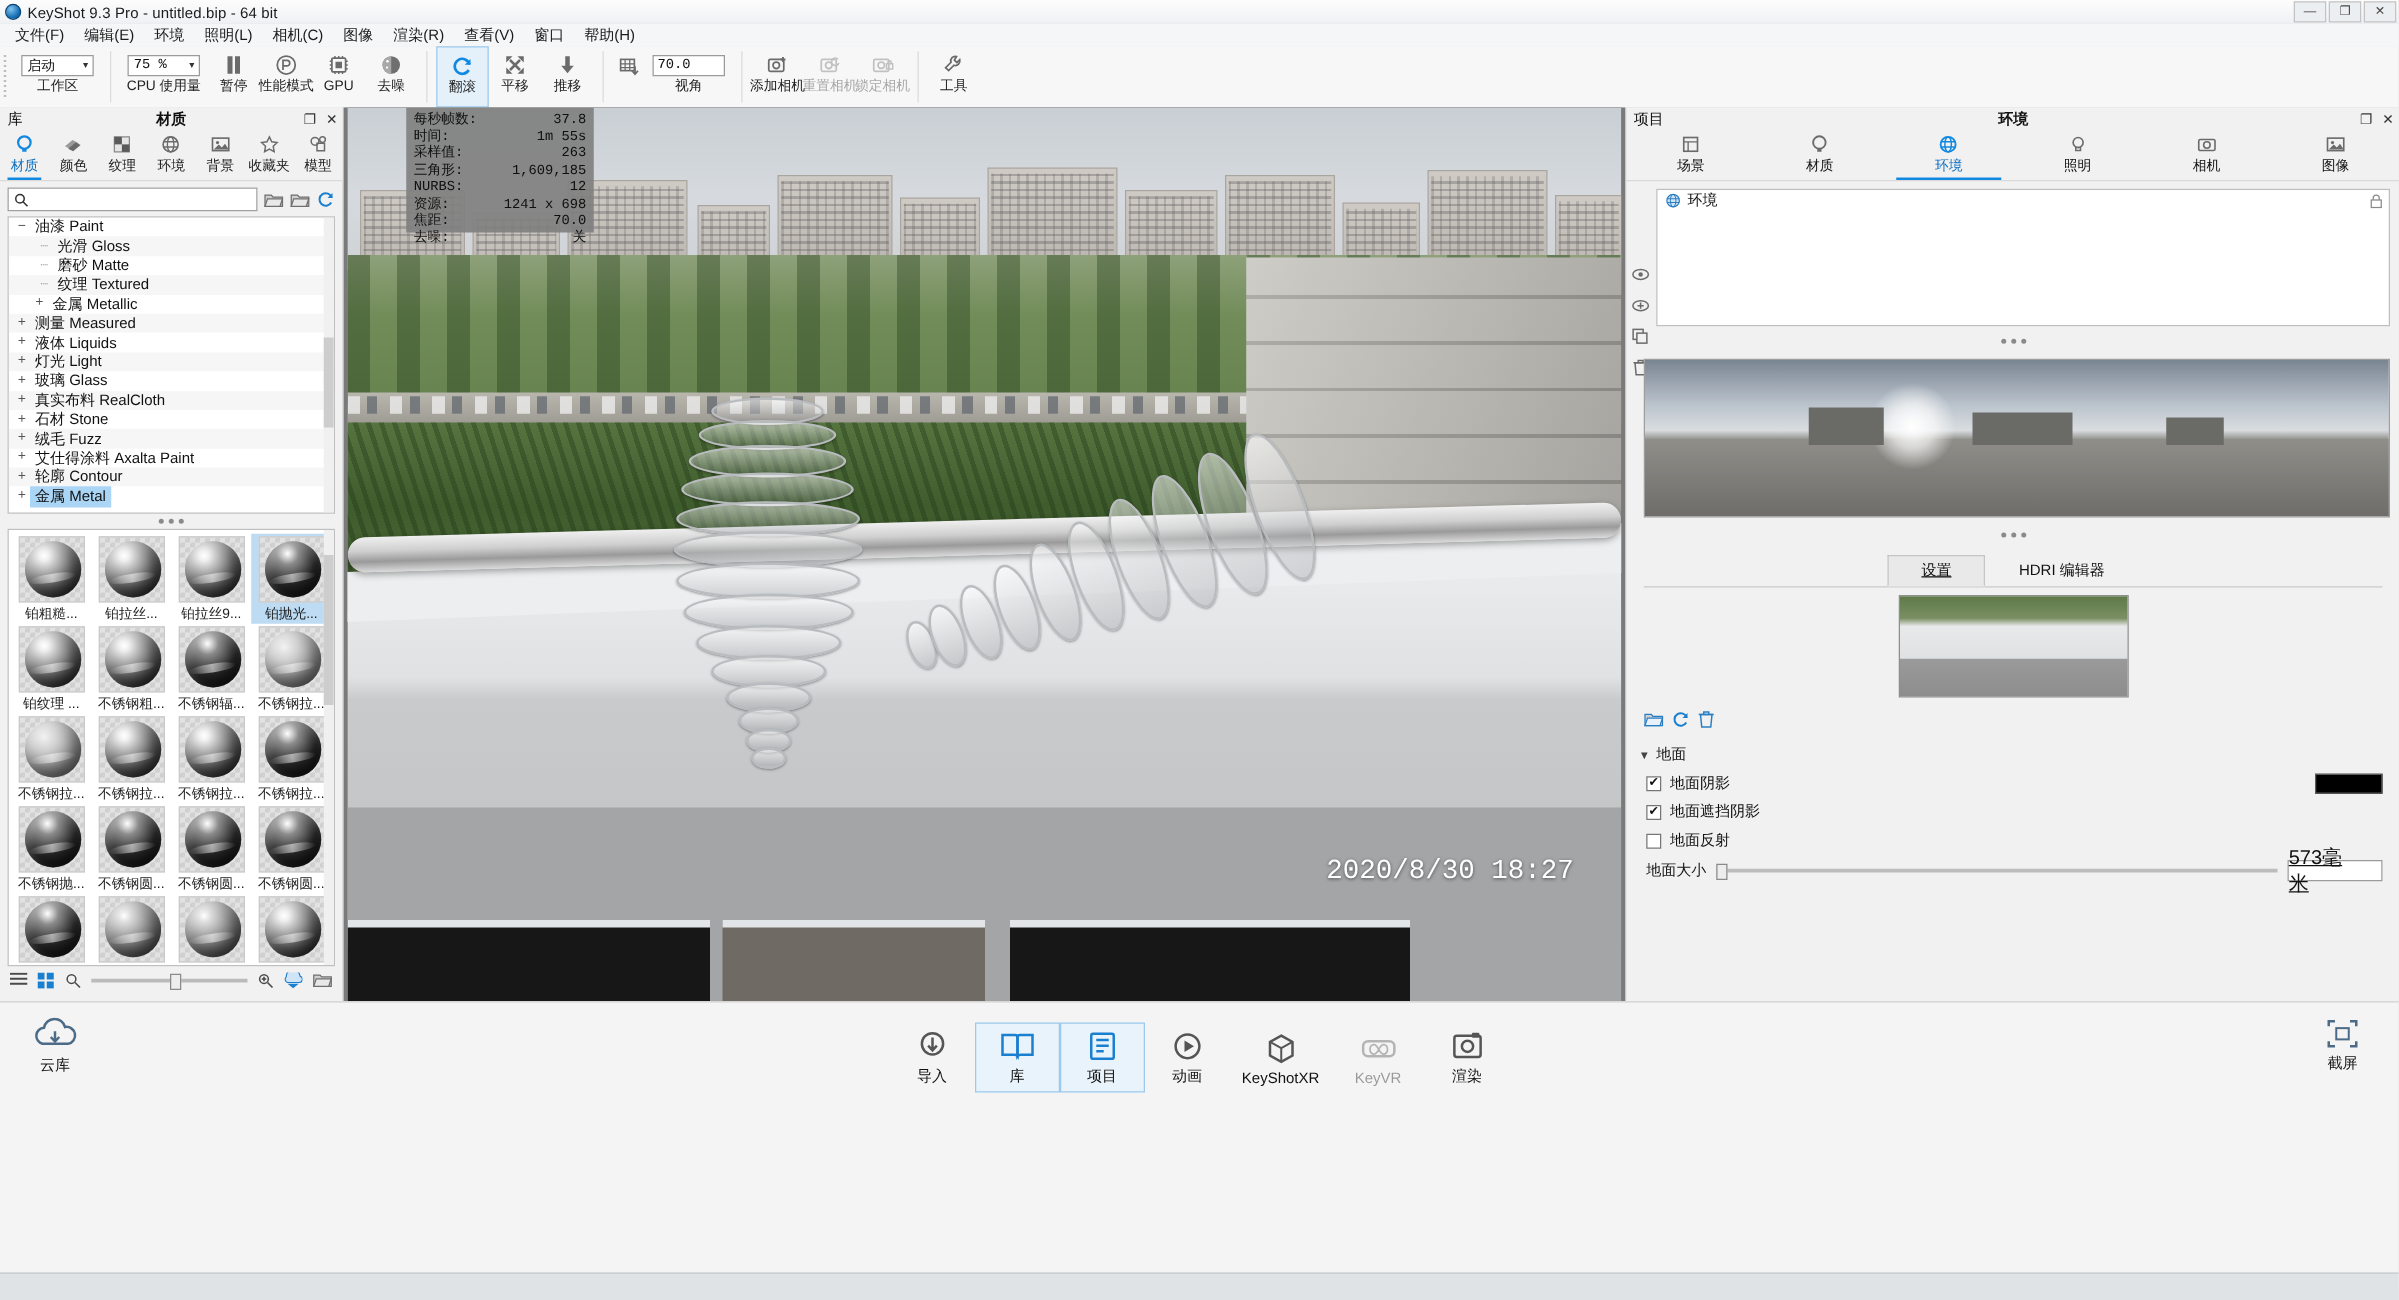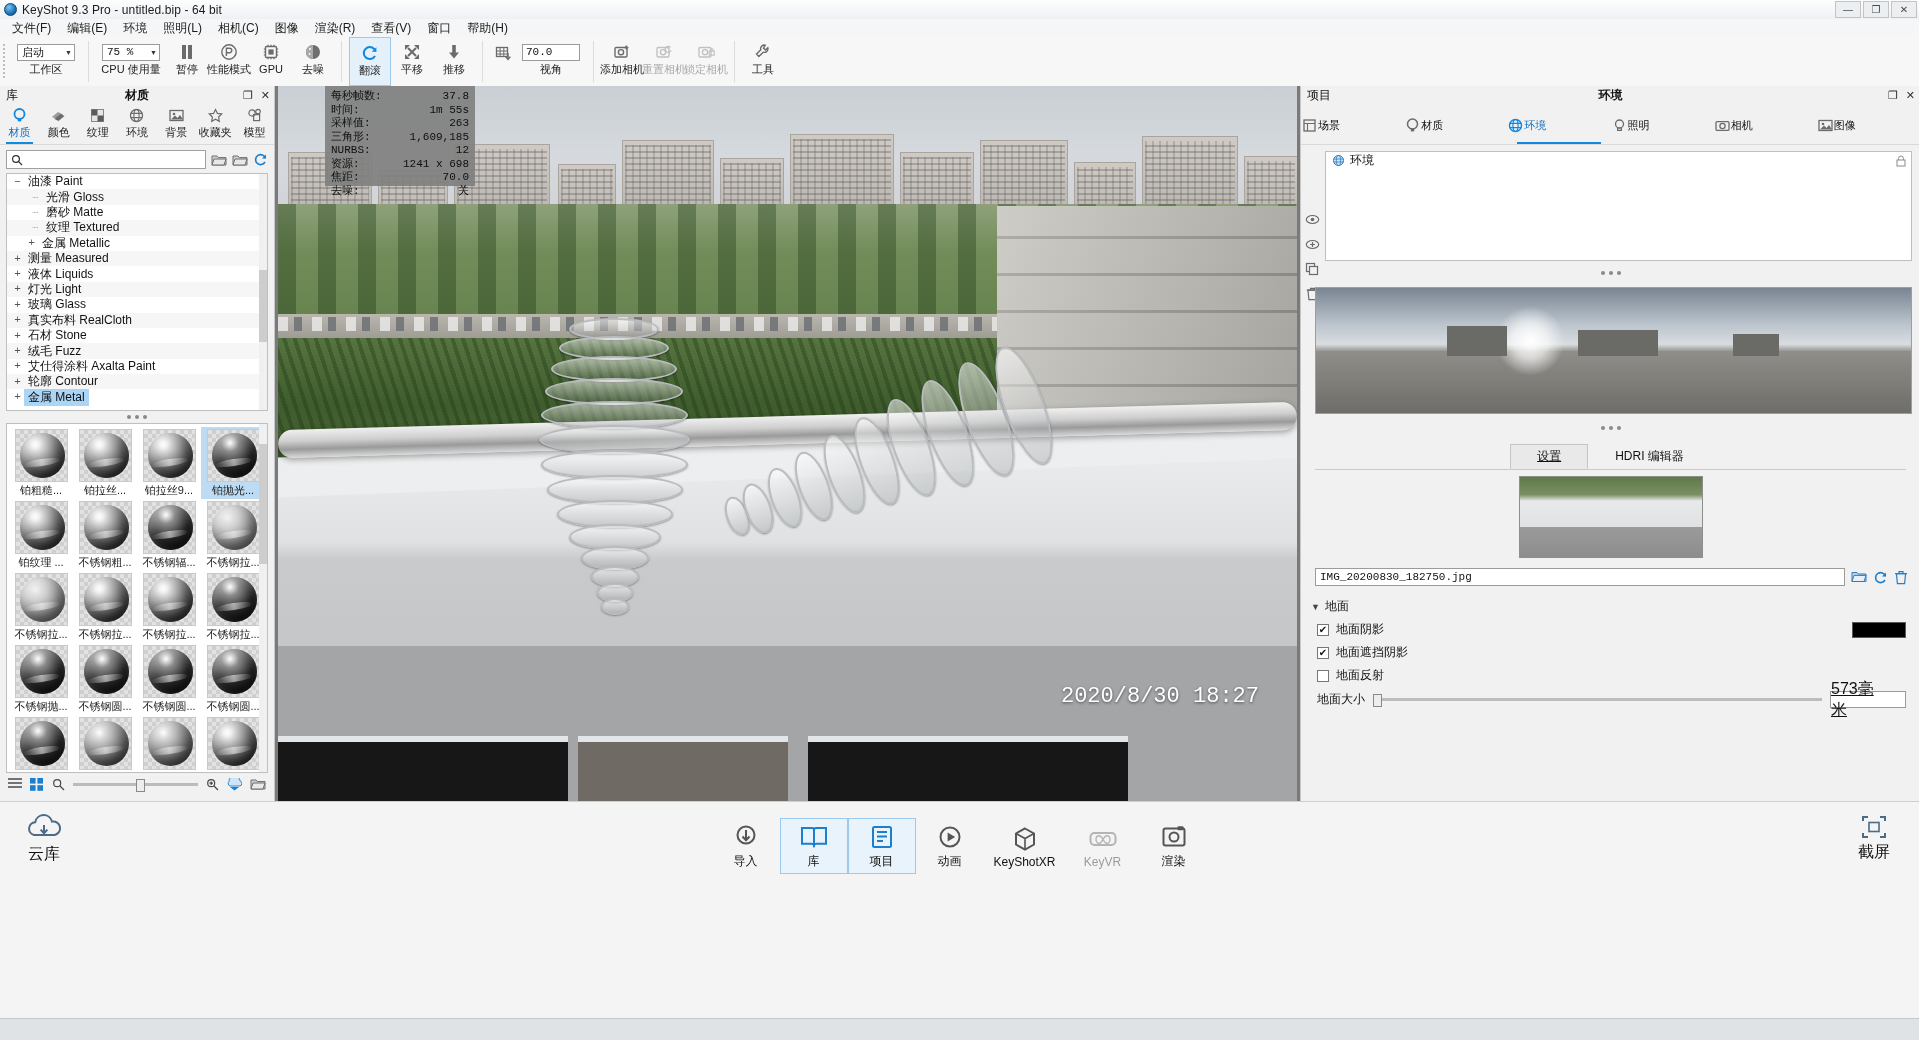--- a/index.html
+++ b/index.html
@@ -158,21 +158,21 @@
   .hud-row .v{white-space:nowrap;}
 
   
   .rightcol{position:absolute;left:1300px;top:86px;width:619px;height:715px;background:#f1f1f1;
     border-left:1px solid #c8c8c8;}
   .env-head{height:18px;display:flex;align-items:center;position:relative;}
   .env-head .eh-left{font-size:12px;padding-left:6px;}
   .env-head .eh-center{position:absolute;left:0;right:0;text-align:center;font-weight:bold;font-size:12px;}
   .env-head .eh-btns{position:absolute;right:5px;display:flex;gap:8px;}
   .env-tabs{display:flex;height:40px;border-bottom:1px solid #d9d9d9;}
-  .env-tab{flex:1;display:flex;flex-direction:row;align-items:center;padding-top:2px;position:relative;cursor:default;}
+  .env-tab{flex:1;display:flex;flex-direction:column;align-items:center;padding-top:2px;position:relative;cursor:default;}
   .env-tab .et-ico{height:19px;display:flex;align-items:center;justify-content:center;}
   .env-tab .et-lbl{font-size:11px;}
   .env-tab.sel .et-lbl{color:#0b6fc0;}
   .env-tab.sel:after{content:"";position:absolute;left:10px;right:10px;bottom:0;height:2px;background:#1289e0;}
   .env-list{margin:6px 8px 0 8px;border:1px solid #bfbfbf;background:#fff;height:108px;position:relative;}
   .env-item{height:17px;display:flex;align-items:center;gap:5px;padding-left:6px;font-size:12px;}
   .env-side{position:absolute;left:2px;top:60px;width:18px;display:flex;flex-direction:column;gap:9px;align-items:center;}
   .side-ico{width:16px;height:16px;display:flex;align-items:center;justify-content:center;}
   .hdri-prev{margin:8px 8px 0 14px;height:125px;border:1px solid #9e9e9e;position:relative;overflow:hidden;
     background:linear-gradient(180deg,#7a8592 0%,#b9c2cb 28%,#d9dde0 45%,#9d9d99 50%,#7d7c77 100%);}
@@ -206,21 +206,21 @@
   
   .bottom{position:absolute;left:0;top:801px;width:1919px;height:239px;background:#f4f4f4;border-top:1px solid #cfcfcf;}
   .dock{position:absolute;left:0;top:14px;width:1919px;height:60px;display:flex;align-items:center;justify-content:center;gap:0;}
   .dock-cell{width:68px;height:56px;display:flex;flex-direction:column;align-items:center;justify-content:center;
     cursor:default;box-sizing:border-box;}
   .dock-cell.sel{background:#e9f3fb;border:1px solid #9cc9ec;}
   .dock-cell.dim{opacity:.4;}
   .dock-ico{height:30px;display:flex;align-items:center;justify-content:center;}
   .dock-lbl{font-size:12px;margin-top:1px;}
   .cloud{position:absolute;left:14px;top:12px;width:60px;display:flex;flex-direction:column;align-items:center;}
-  .cloud-lbl{font-size:16px;margin-top:2px;}
+  .cloud-lbl{font-size:12px;margin-top:2px;}
   .cropbtn{position:absolute;right:14px;top:12px;width:62px;display:flex;flex-direction:column;align-items:center;}
   .statusbar{position:absolute;left:0;bottom:0;width:1919px;height:22px;background:#dfe3e6;border-top:1px solid #c6c9cc;}
   svg{display:block;}
 </style>
 </head>
 <body>
 
 <div class="app">
 
   <div class="titlebar">
@@ -1018,21 +1018,20 @@
 
     <div class="sec-tabs">
       <div class="sec-tab sel">设置</div>
       <div class="sec-tab">HDRI 编辑器</div>
     </div>
     <div class="sec-line"></div>
 
     <div class="img-prev"></div>
 
     <div class="img-row">
-      <div class="txtfield">IMG_20200830_182750.jpg</div>
       <span>
         <svg width="16" height="14" viewBox="0 0 16 14">
             <path d="M1 2.5h5l1.3 1.5H15V11.5H1z" fill="#cfcfcf" stroke="#2a7fc4"></path>
             <path d="M3 5.4h12l-2 6.1H1z" fill="#e8f1fa" stroke="#2a7fc4"></path>
           </svg>
       </span>
       <span>
         <svg width="15" height="15" viewBox="0 0 15 15">
             <path d="M12.4 6.2A5 5 0 1 0 12 10" fill="none" stroke="#1b7fd0" stroke-width="1.6"></path>
             <path d="M13 2.4v4h-4z" fill="#1b7fd0"></path>

